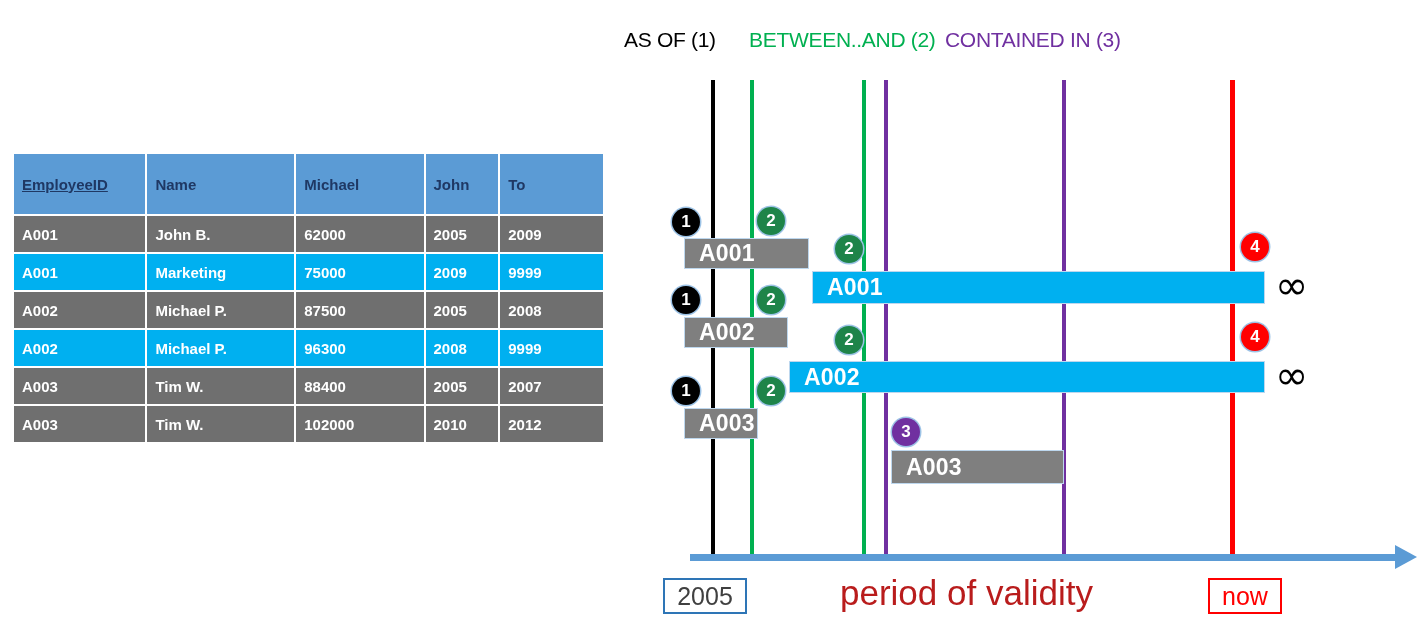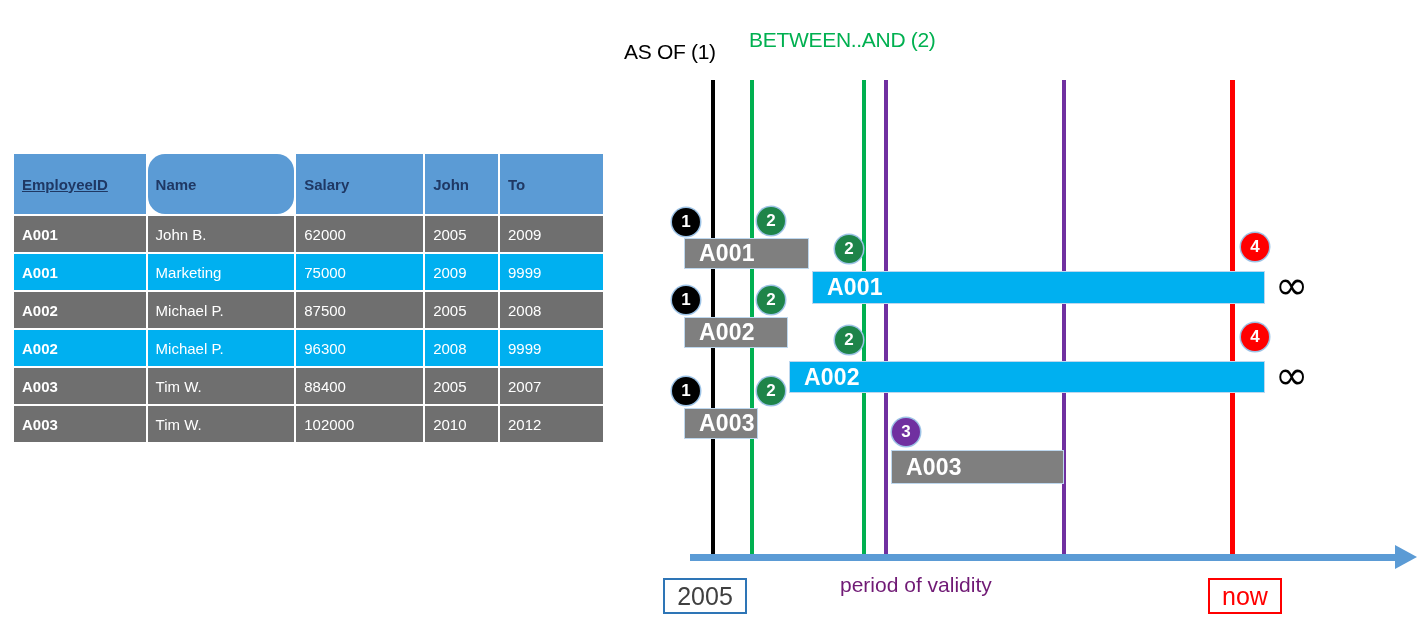--- a/index.html
+++ b/index.html
@@ -28,40 +28,40 @@
   }
   #emp-table thead th{
     background:#5B9BD5;
     color:#1F3864;
     font-weight:bold;
     height:60px;
   }
   #emp-table thead th.pk span{ text-decoration:underline; }
   #emp-table tbody tr.gray td{ background:#6F6F6F; color:#FFFFFF; }
   #emp-table tbody tr.cyan td{ background:#00B0F0; color:#FFFFFF; }
-  #emp-table tbody td{ height:36px; }
+  #emp-table tbody td{ height:36px;font-weight:bold; }
   #emp-table tbody td.id{ font-weight:bold; }
   .col-id{width:120px;margin-top:44px;}
-  .col-name{width:140px;border-radius:17px;}
+  .col-name{width:140px;}
   .col-sal{width:120px;}
   .col-from{width:60px;}
   .col-to{width:95px;}
 
   
   #diagram{
     position:absolute; left:600px; top:0; width:828px; height:637px;
   }
   .legend{
     position:absolute;
     font-family:"Liberation Sans Narrow","Liberation Sans",sans-serif;
     font-size:21px;
     white-space:nowrap;
     letter-spacing:-0.3px;
   }
-  #lg1{ left:24px; top:40px; color:#000000;text-align:center; }
+  #lg1{ left:24px; top:28px; color:#000000;text-align:center; }
   #lg2{ left:143px; top:28px; color:#00B050;margin-left:6px; }
   #lg3{ left:345px; top:28px; color:#7030A0; }
   #lg4{ left:567px; top:3px;  color:#FF0000; line-height:1.15; }
 
   .vline{ position:absolute; width:4px; }
   .vline.black{ background:#000000; }
   .vline.green{ background:#00B050; }
   .vline.purple{ background:#7030A0; }
   .vline.red{ background:#FF0000; width:5px; }
 
@@ -130,33 +130,33 @@
     left:63px; top:578px; width:84px; height:36px;
     border:2px solid #2E75B6; color:#404040;
   }
   #box-now{
     left:608px; top:578px; width:74px; height:36px;
     border:2px solid #FF0000; color:#FF0000;
   }
   #axis-title{
     position:absolute;
     left:240px; top:573px;
-    font-size:21px; color:#701a75;
+    font-size:35px; color:#b91c1c;
     font-family:"Liberation Sans Narrow","Liberation Sans",sans-serif;
   }
 </style>
 </head>
 <body>
 
 <table id="emp-table">
   <thead>
     <tr>
       <th class="pk col-id"><span>EmployeeID</span></th>
       <th class="col-name">Name</th>
-      <th class="col-sal">Salary</th>
+      <th class="col-sal">Michael</th>
       <th class="col-from">John</th>
       <th class="col-to">To</th>
     </tr>
   </thead>
   <tbody>
     <tr class="gray">
       <td class="id">A001</td>
       <td>John  B.</td>
       <td>62000</td>
       <td>2005</td>
@@ -197,20 +197,21 @@
       <td>2010</td>
       <td>2012</td>
     </tr>
   </tbody>
 </table>
 
 <div id="diagram">
 
   <div class="legend" id="lg1">AS OF (1)</div>
   <div class="legend" id="lg2">BETWEEN..AND (2)</div>
+  <div class="legend" id="lg3">CONTAINED IN (3)</div>
 
   <div class="vline black" style="left:111px;top:80px;height:478px;"></div>
   <div class="vline green" style="left:150px;top:80px;height:478px;"></div>
   <div class="vline green" style="left:262px;top:80px;height:478px;"></div>
   <div class="vline purple" style="left:284px;top:80px;height:478px;"></div>
   <div class="vline purple" style="left:462px;top:80px;height:478px;"></div>
   <div class="vline red" style="left:630px;top:80px;height:478px;"></div>
 
   <div class="badge b1" style="left:72px;top:208px;">1</div>
   <div class="badge b2" style="left:157px;top:207px;">2</div>

